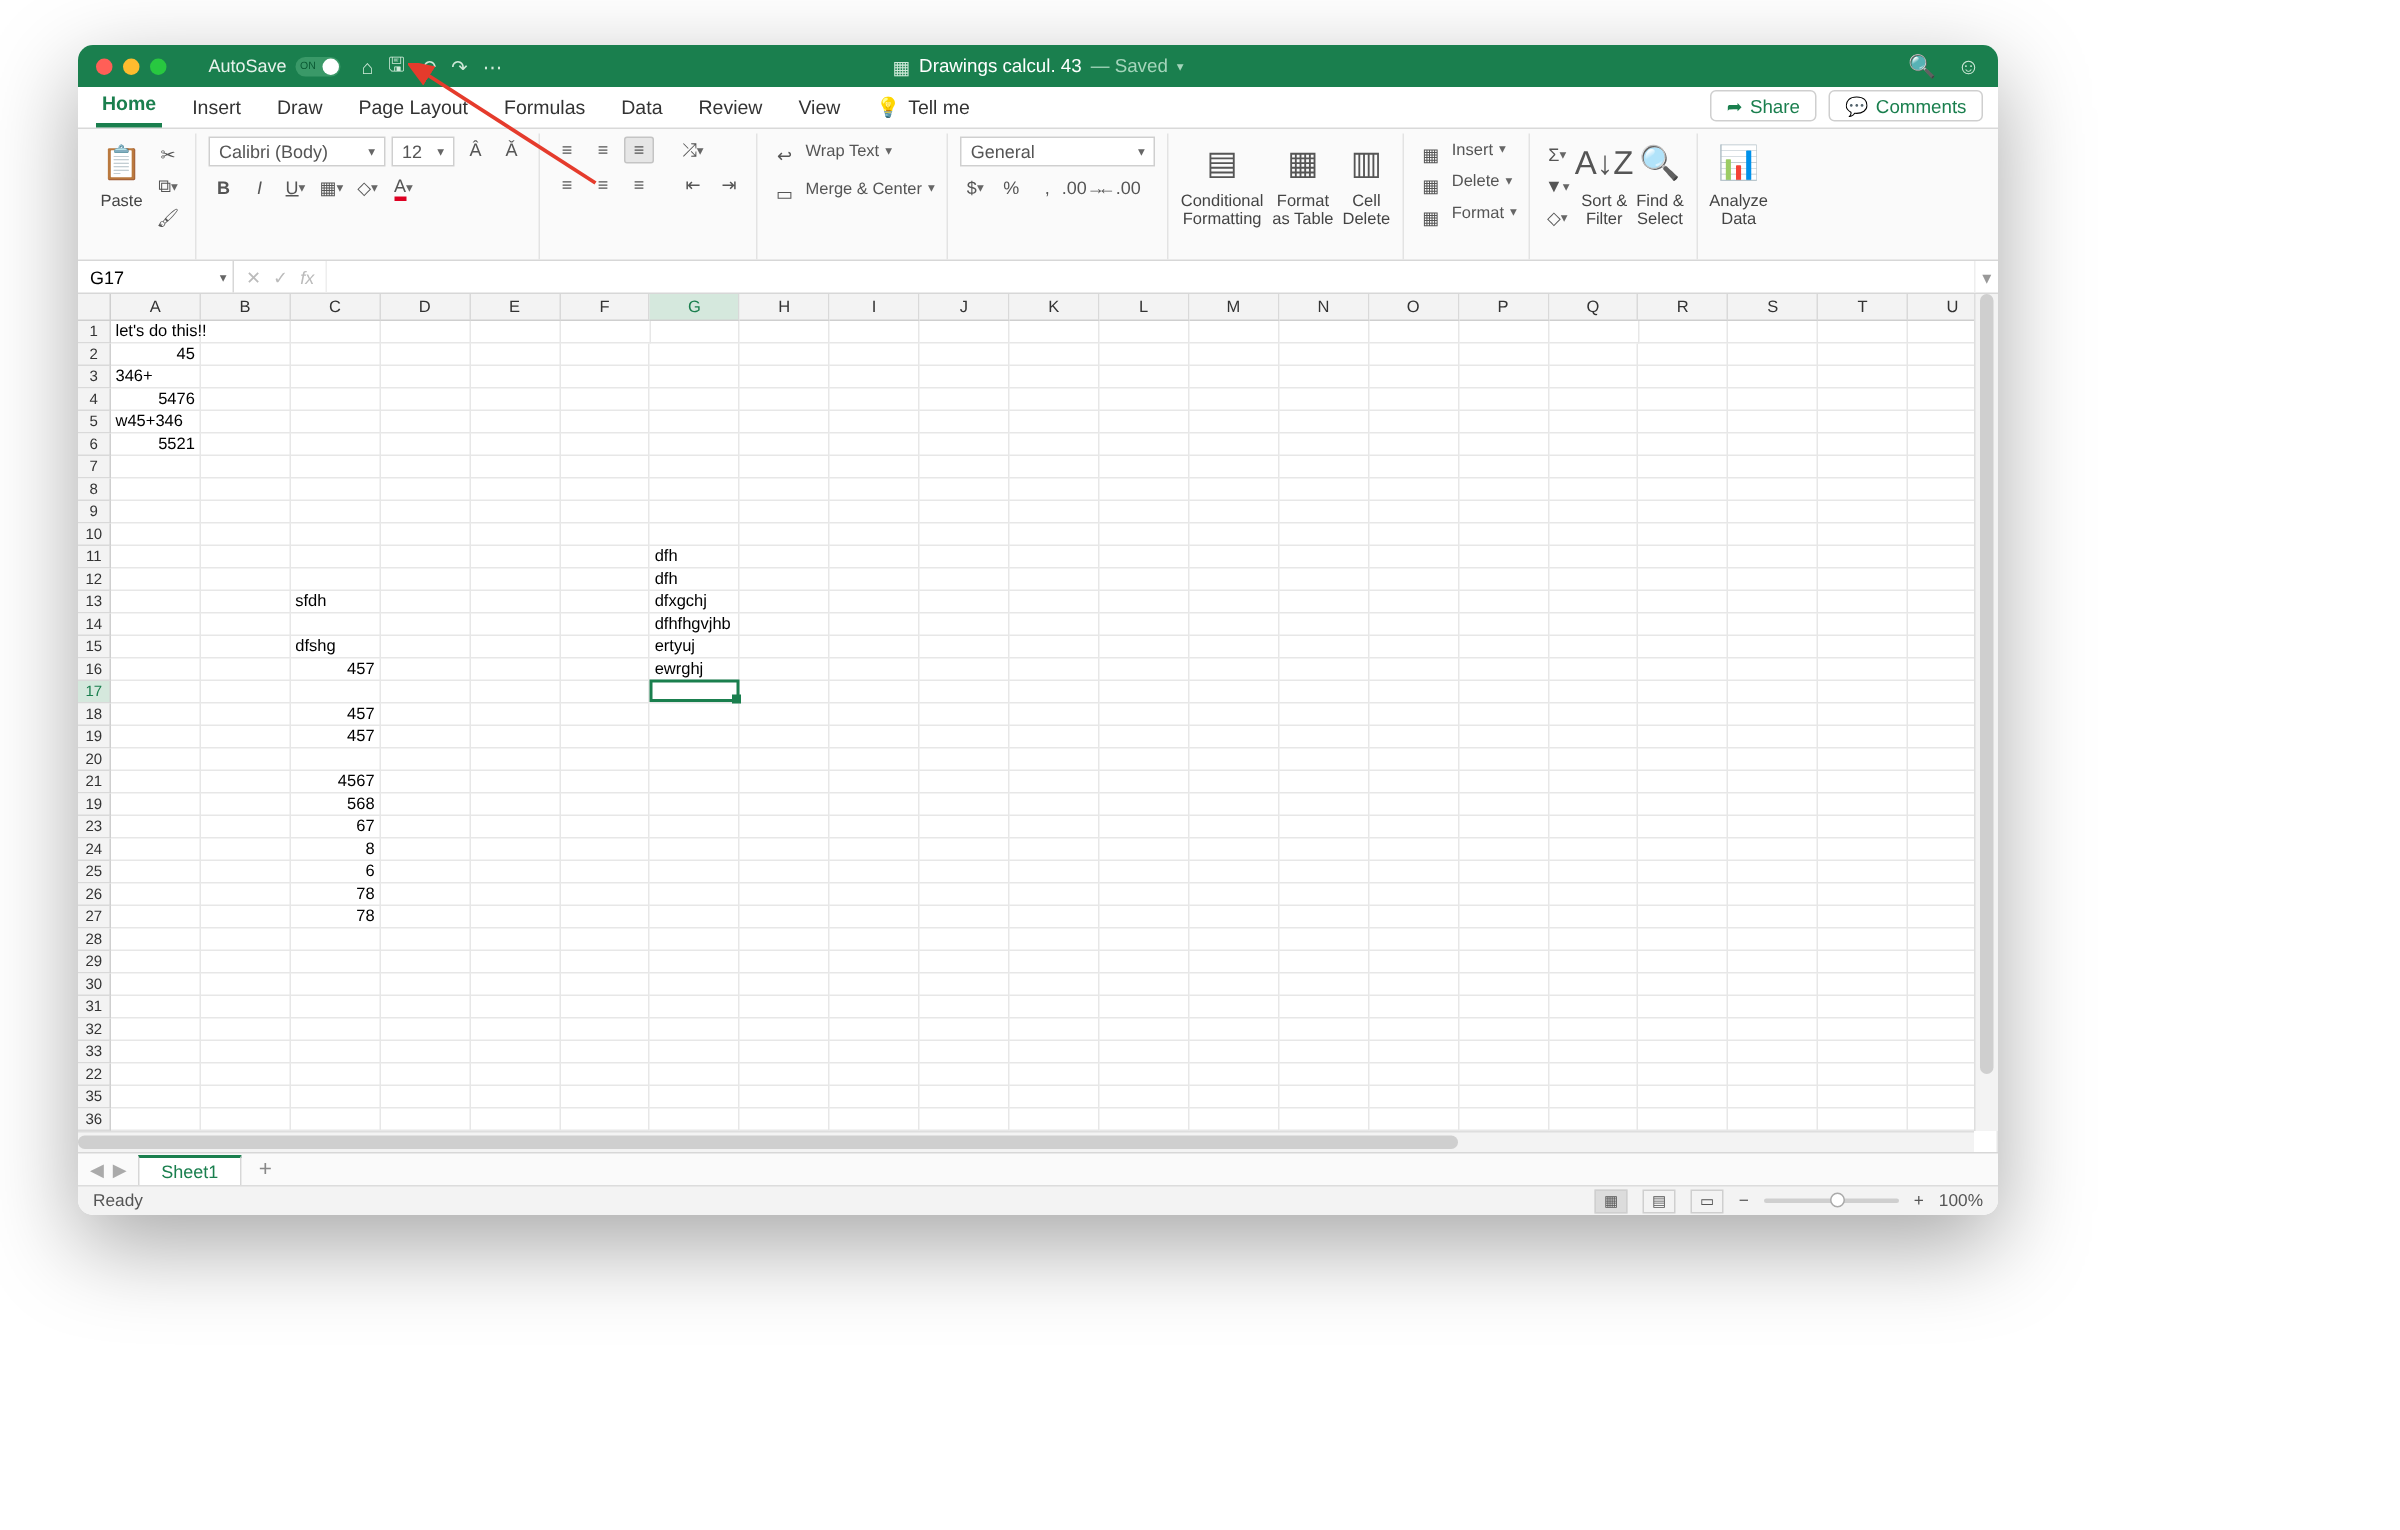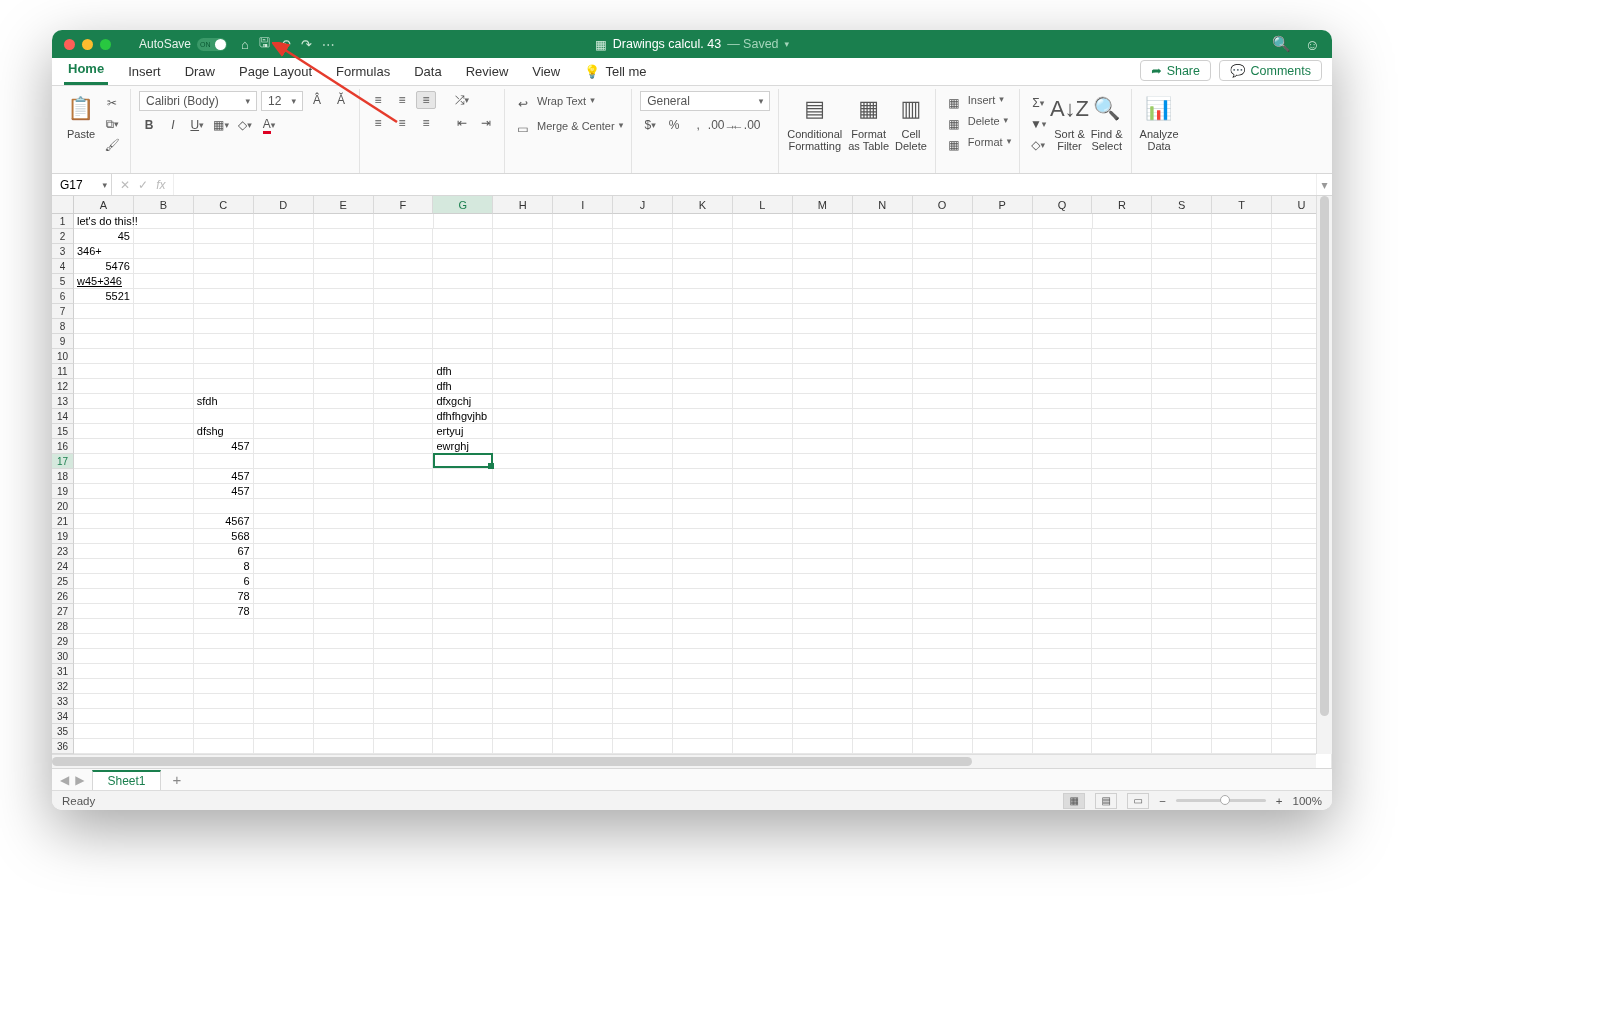--- a/index.html
+++ b/index.html
@@ -37,21 +37,21 @@
   .lbl { font-size:11px; color:#444; text-align:center; line-height:1.05; }
   .row { display:flex; gap:4px; align-items:flex-start; }
   .col { display:flex; flex-direction:column; gap:3px; }
   .mini { width:20px; height:18px; display:flex; align-items:center; justify-content:center; font-size:12px; color:#555; }
   .fld { border:1px solid #cfcfcf; background:#fff; font-size:12px; padding:2px 6px; display:flex; justify-content:space-between; align-items:center; }
   .fontname { width:118px; } .fontsize { width:42px; }
   .caret2 { font-size:9px; color:#666; }
   .pressed { background:#e6e6e6; border:1px solid #c4c4c4; border-radius:2px;}
   
   .fx-bar { height:22px; border-bottom:1px solid #d7d7d7; display:flex; align-items:stretch; font-size:12px; }
-  .namebox { width:60px; border-right:1px solid #d7d7d7; display:flex; align-items:center; padding-left:8px; justify-content:space-between; padding-right:4px;}
+  .namebox { width:104px; border-right:1px solid #d7d7d7; display:flex; align-items:center; padding-left:8px; justify-content:space-between; padding-right:4px;}
   .fx-btns { display:flex; align-items:center; gap:8px; padding:0 8px; color:#bbb; border-right:1px solid #eee;}
   .fx-input { flex:1; padding-left:6px; display:flex; align-items:center; }
   .fx-expand { width:16px; display:flex; align-items:center; justify-content:center; color:#999; border-left:1px solid #eee;}
   
   .grid-wrap { flex:1; position:relative; overflow:hidden; background:#fff;}
   .grid { position:absolute; inset:0; }
   .col-headers { position:absolute; top:0; left:22px; right:0; height:18px; display:flex; }
   .ch { border-right:1px solid #d9d9d9; border-bottom:1px solid #cfcfcf; background:#f3f3f3; font-size:11px; color:#333; display:flex; align-items:center; justify-content:center;}
   .ch.sel { background:#d5e8dd; color:#1a7f4e; }
   .corner { position:absolute; left:0; top:0; width:22px; height:18px; background:#f3f3f3; border-right:1px solid #cfcfcf; border-bottom:1px solid #cfcfcf;}
@@ -386,21 +386,21 @@
           <div class="rh">24</div>
           <div class="rh">25</div>
           <div class="rh">26</div>
           <div class="rh">27</div>
           <div class="rh">28</div>
           <div class="rh">29</div>
           <div class="rh">30</div>
           <div class="rh">31</div>
           <div class="rh">32</div>
           <div class="rh">33</div>
-          <div class="rh">34</div>
+          <div class="rh">22</div>
           <div class="rh">35</div>
           <div class="rh">36</div>
           <div class="rh">37</div>
         </div>
       <div class="cells" id="cells">
           <div class="row-c">
             <div class="cell" style="width: 60px;">let's do this!!</div>
             <div class="cell" style="width: 60px;"></div>
             <div class="cell" style="width: 60px;"></div>
             <div class="cell" style="width: 60px;"></div>
@@ -485,21 +485,21 @@
             <div class="cell" style="width: 60px;"></div>
             <div class="cell" style="width: 60px;"></div>
             <div class="cell" style="width: 60px;"></div>
             <div class="cell" style="width: 60px;"></div>
             <div class="cell" style="width: 60px;"></div>
             <div class="cell" style="width: 60px;"></div>
             <div class="cell" style="width: 60px;"></div>
             <div class="cell" style="width: 60px;"></div>
           </div>
           <div class="row-c">
-            <div class="cell" style="width: 60px; text-decoration: underline;">w45+346</div>
+            <div class="cell" style="width: 60px;">w45+346</div>
             <div class="cell" style="width: 60px;"></div>
             <div class="cell" style="width: 60px;"></div>
             <div class="cell" style="width: 60px;"></div>
             <div class="cell" style="width: 60px;"></div>
             <div class="cell" style="width: 60px;"></div>
             <div class="cell" style="width: 60px;"></div>
             <div class="cell" style="width: 60px;"></div>
             <div class="cell" style="width: 60px;"></div>
             <div class="cell" style="width: 60px;"></div>
             <div class="cell" style="width: 60px;"></div>

